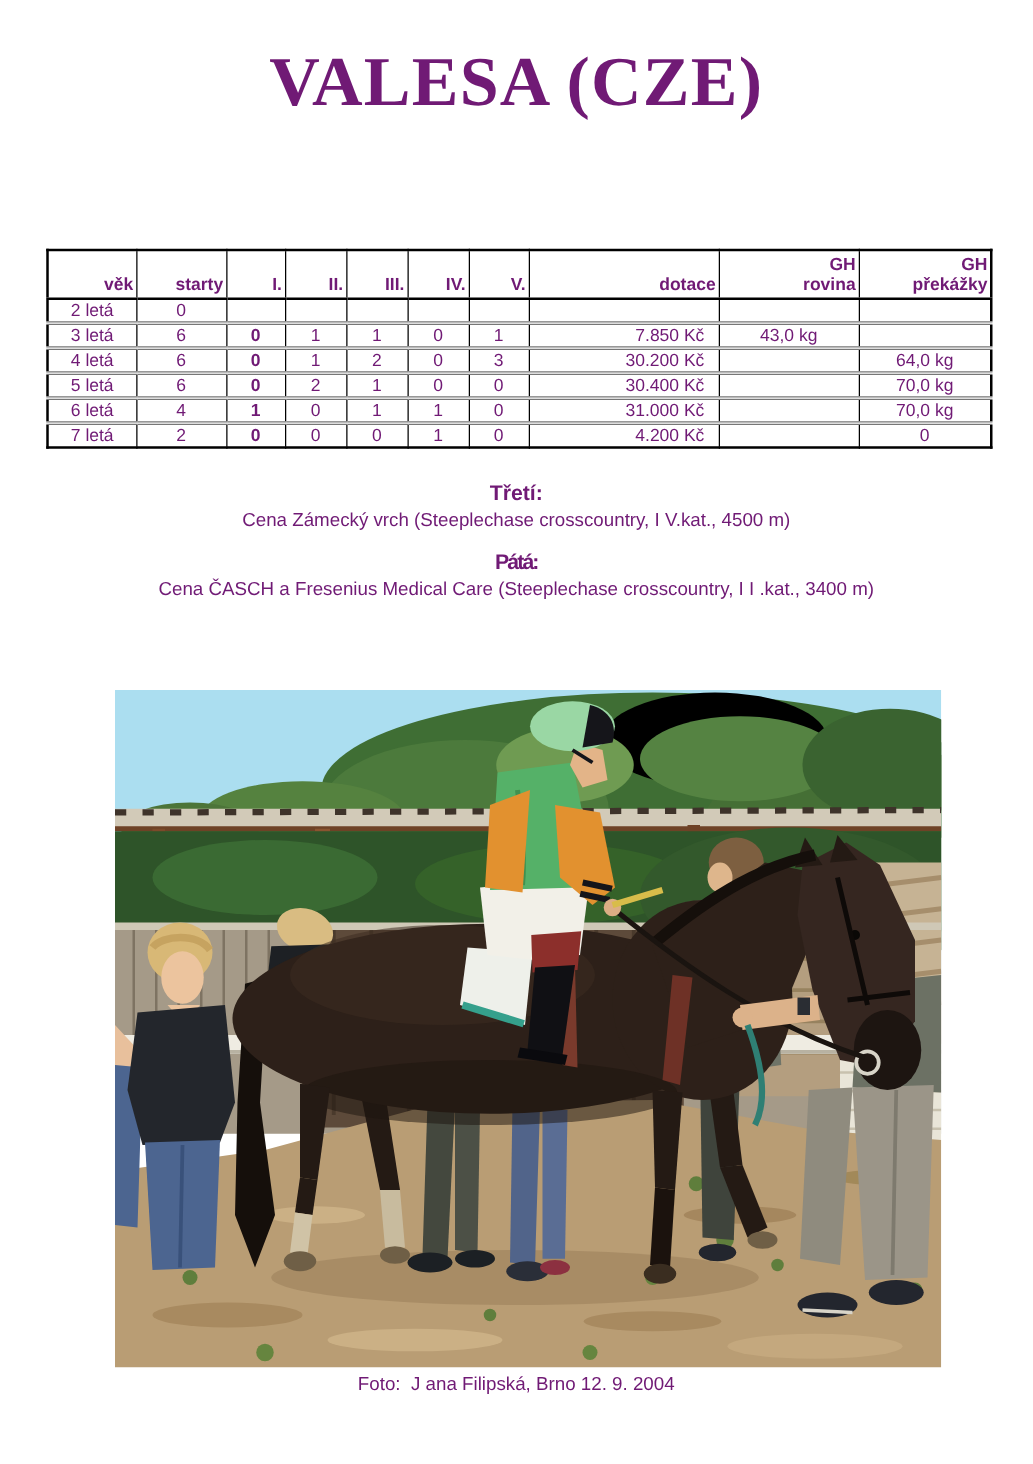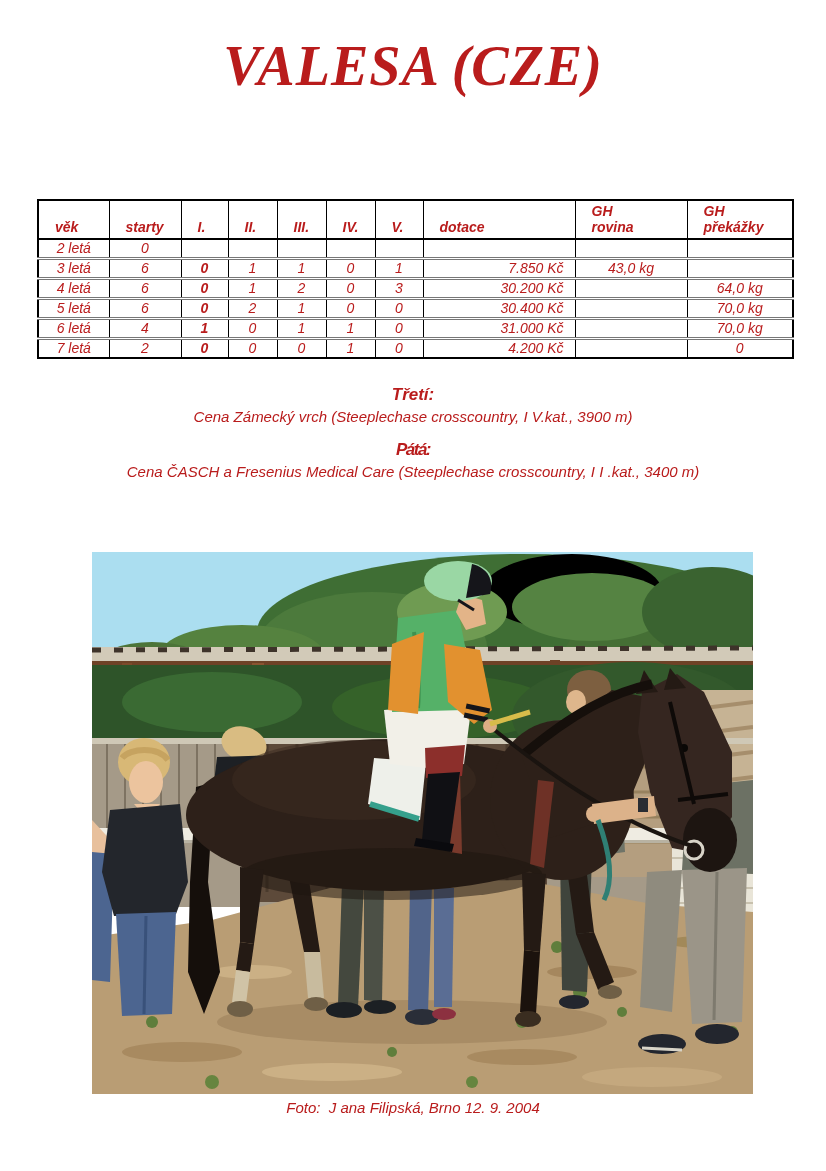--- a/index.html
+++ b/index.html
@@ -1,29 +1,29 @@
 <!DOCTYPE html>
 <html><head>
 <meta charset="utf-8">
 <style>
   html,body{margin:0;padding:0;background:#fff;}
   .page{position:relative;width:826px;height:1171px;background:#fff;overflow:hidden;
-        font-family:"Liberation Sans",sans-serif;color:#b91c1c;font-style:italic;}
+        font-family:"Liberation Sans",sans-serif;color:#701a75;}
   .title{position:absolute;top:34px;left:0;width:100%;text-align:center;
          font-family:"Liberation Serif",serif;font-weight:700;font-size:56px;letter-spacing:1px;}
   .subtitle{position:absolute;top:121px;left:0;width:100%;text-align:center;
             font-size:19.5px;line-height:26px;white-space:pre-wrap;}
   .polig{letter-spacing:-0.24em;padding-right:0.24em;}
 
   table.stats{position:absolute;top:199px;left:37px;width:755px;table-layout:fixed;
               border-collapse:collapse;border:2px solid #000;font-size:14px;}
   .stats th,.stats td{border-left:1px solid #000;overflow:hidden;white-space:nowrap;}
   .stats th:first-child,.stats td:first-child{border-left:none;}
   .stats thead th{border-bottom:2px solid #000;vertical-align:bottom;font-weight:700;
-                  padding:2px 2px 3px 16px;line-height:16px;text-align:left;margin-top:22px;}
+                  padding:2px 2px 3px 16px;line-height:16px;text-align:right;margin-top:22px;}
   .stats tbody td{height:14px;line-height:15px;padding:1px 3px;text-align:center;}
   .stats tbody tr + tr td{border-top:3px double #777;}
   .stats tbody tr.total td{border-top:2px solid #000;font-weight:700;font-size:19px;height:28px;line-height:28px;}
   .stats tbody tr.total td.c0{font-size:13.5px;}
   .stats td.c2{font-weight:700;}
   .stats td.c7{text-align:right;padding-right:11px;}
 
   .results{position:absolute;top:384px;left:0;width:100%;text-align:center;}
   .res-entry{margin-bottom:11px;}
   .res-heading{font-weight:700;font-size:17px;line-height:22px;white-space:pre-wrap;}
@@ -164,21 +164,21 @@
           <td class="c7">4.200 Kč</td>
           <td class="c8"></td>
           <td class="c9">0</td>
         </tr>
       </tbody>
   </table>
 
   <div class="results">
     <div class="res-entry">
       <div class="res-heading">Třetí:</div>
-      <div class="res-text">Cena Zámecký vrch (Steeplechase crosscountry, I V.kat., 3900 m)</div>
+      <div class="res-text">Cena Zámecký vrch (Steeplechase crosscountry, I V.kat., 4500 m)</div>
     </div>
     <div class="res-entry">
       <div class="res-heading kern">Pátá:</div>
       <div class="res-text">Cena ČASCH a Fresenius Medical Care (Steeplechase crosscountry, I I .kat., 3400 m)</div>
     </div>
   </div>
 
   <div class="photo">
   <svg viewBox="0 0 661 542" width="661" height="542">
 

